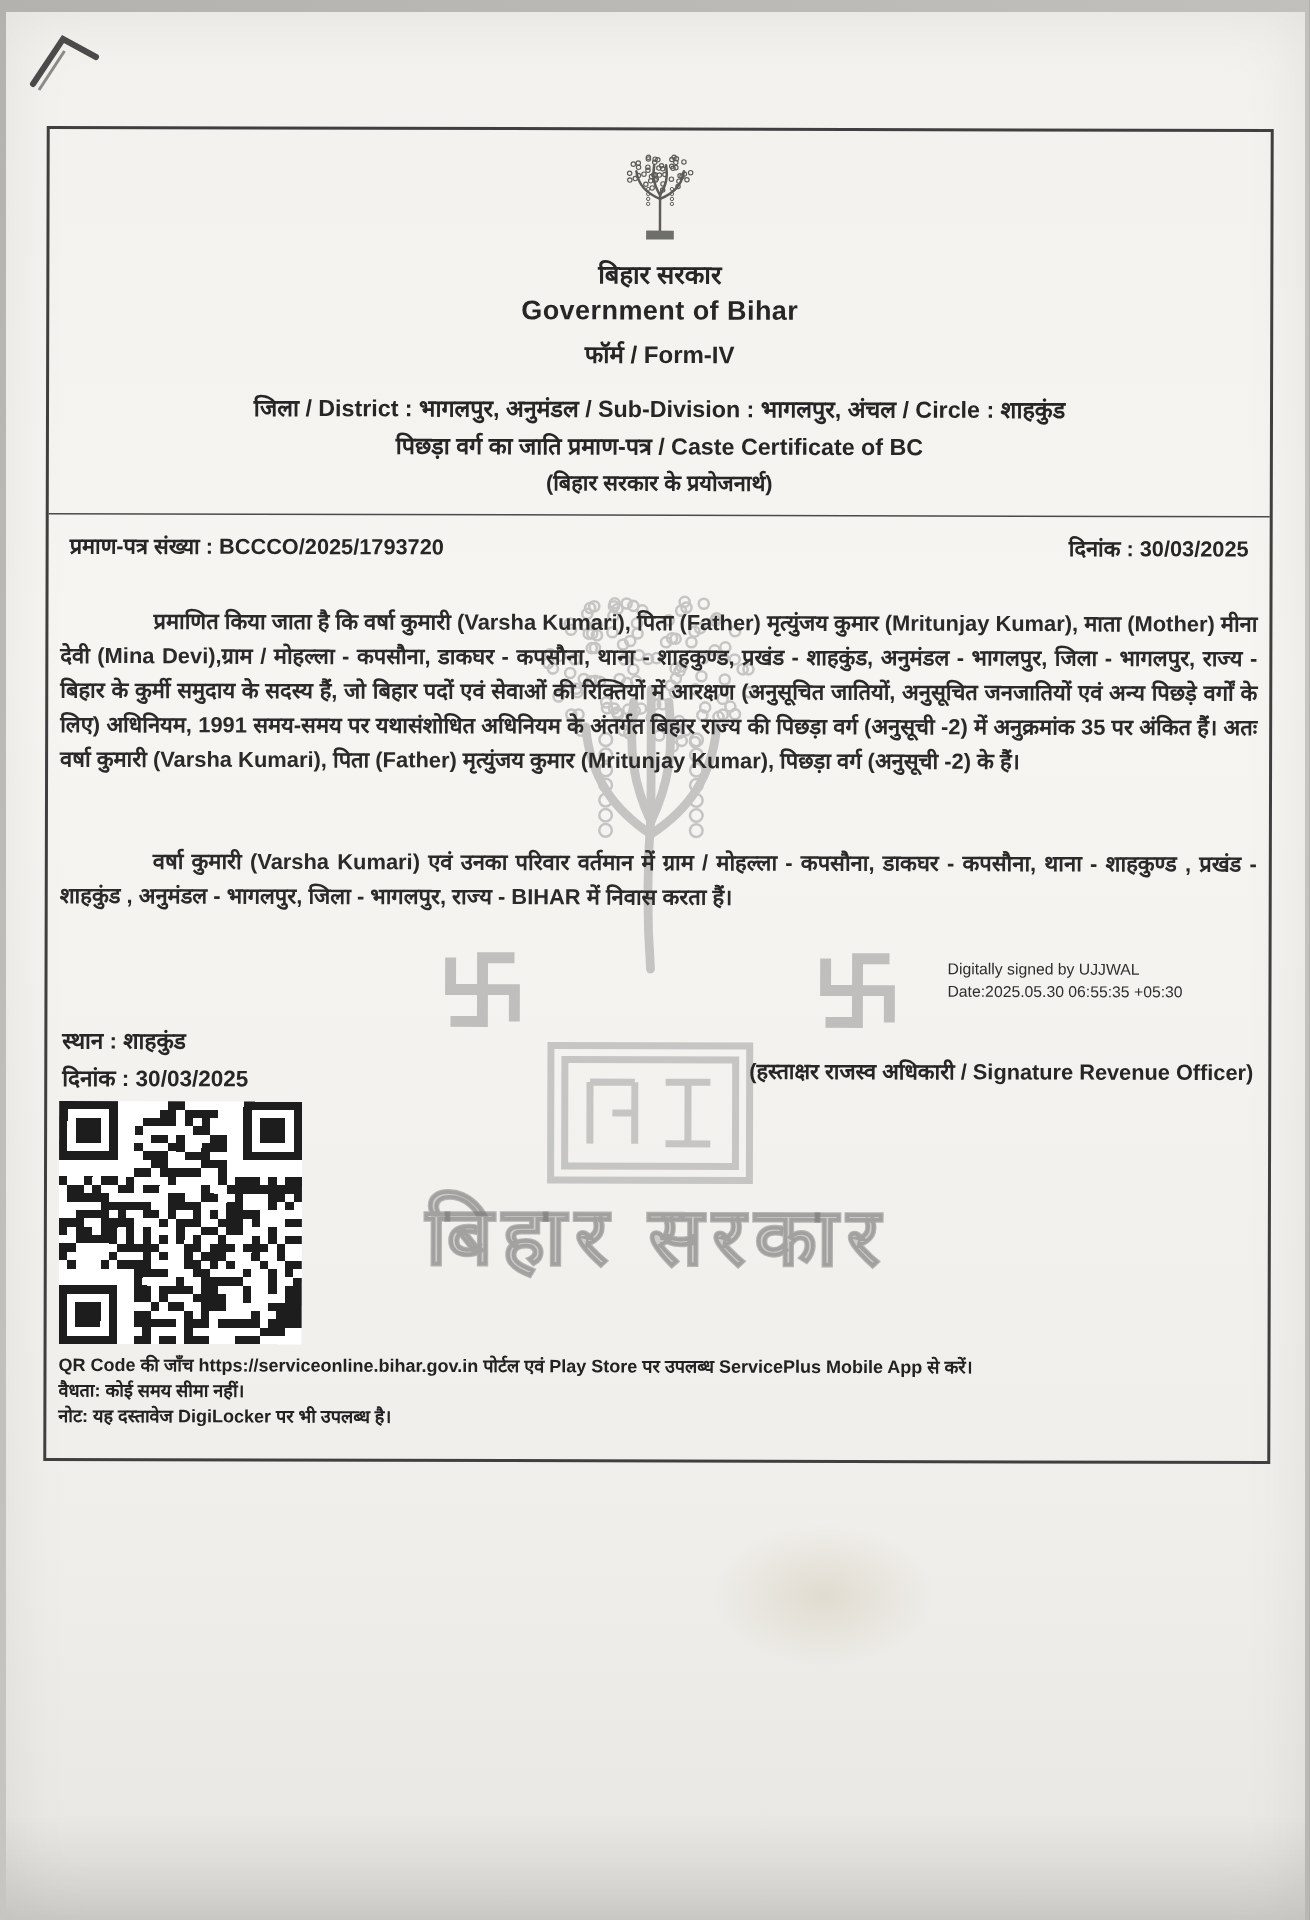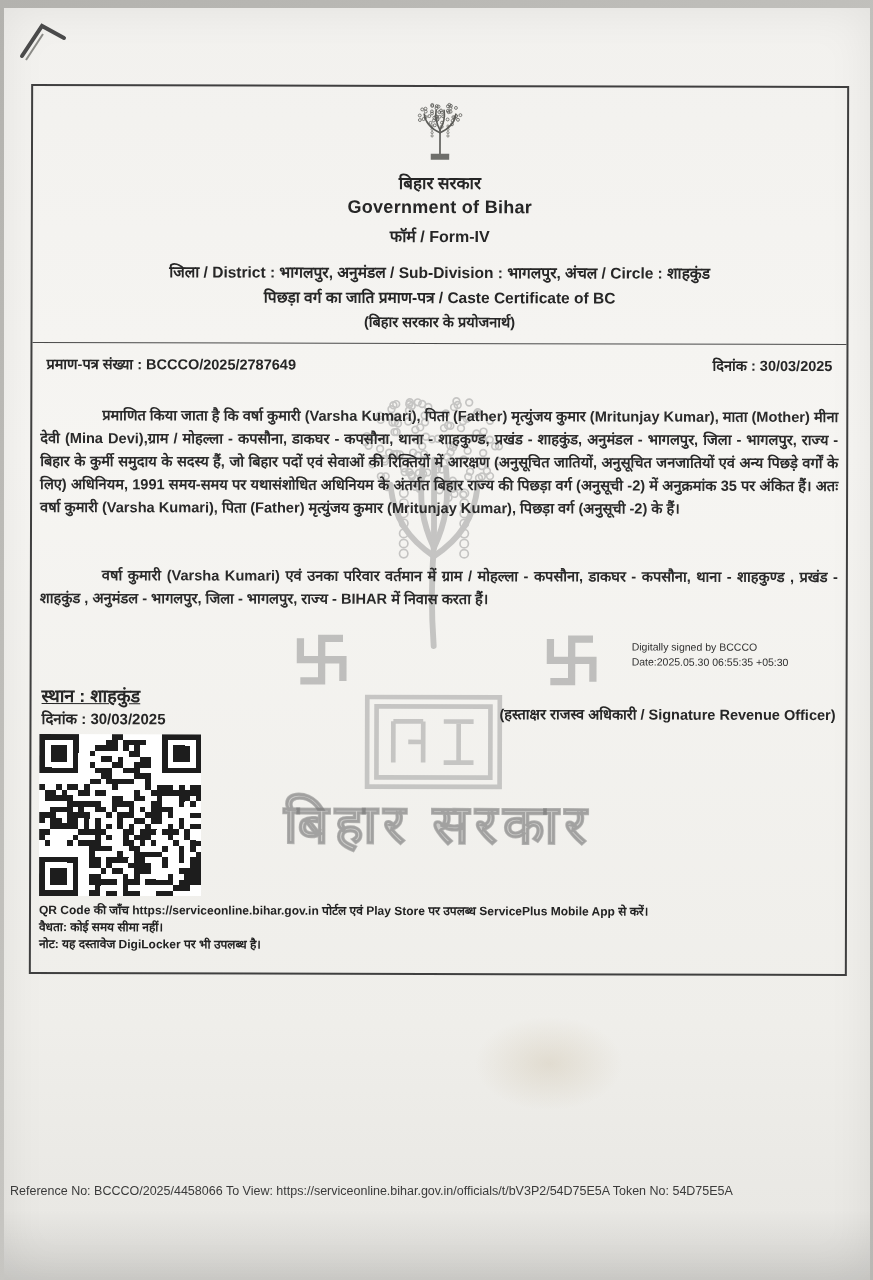--- a/index.html
+++ b/index.html
@@ -39,21 +39,21 @@
     display:flex; justify-content:space-between;
     font-size:14.5px; font-weight:bold; }
 
   .para { position:absolute; left:8px; right:8px; text-align:justify;
     font-size:14.6px; line-height:23px; font-weight:bold; text-indent:62px; color:#2a2a2a; }
   .para1 { top:318px; }
   .para2 { top:478px; }
 
   .dsign { position:absolute; left:600px; top:552px; width:215px;
     font-size:10.5px; line-height:1.45; color:#2e2e2e; }
-  .place-ln { position:absolute; left:10px; top:597px; font-size:18px; font-weight:bold;text-decoration:underline; }
+  .place-ln { position:absolute; left:10px; top:597px; font-size:15px; font-weight:bold; }
   .date2-ln { position:absolute; left:10px; top:622px; font-size:15px; font-weight:bold; }
   .officer-ln { position:absolute; left:300px; right:10px; top:616px; text-align:right;
     font-size:14.5px; font-weight:bold; }
 
   .qr { position:absolute; left:8px; top:648px; width:162px; height:162px; }
   .qr svg { width:100%; height:100%; shape-rendering:crispEdges; }
 
   .notes { position:absolute; left:8px; right:8px; top:816px;
     font-size:12px; font-weight:bold; line-height:17px; color:#222; }
 
@@ -330,29 +330,29 @@
         <div class="center-line org-en">Government of Bihar</div>
         <div class="center-line form-ln">फॉर्म / Form-IV</div>
 
         <div class="center-line district">जिला / District : भागलपुर, अनुमंडल / Sub-Division : भागलपुर, अंचल / Circle : शाहकुंड</div>
         <div class="center-line title-ln">पिछड़ा वर्ग का जाति प्रमाण-पत्र / Caste Certificate of BC</div>
         <div class="center-line purpose">(बिहार सरकार के प्रयोजनार्थ)</div>
 
         <div class="hr-line"></div>
 
         <div class="cert-row">
-          <span>प्रमाण-पत्र संख्या : BCCCO/2025/2787649</span>
+          <span>प्रमाण-पत्र संख्या : BCCCO/2025/1793720</span>
           <span>दिनांक : 30/03/2025</span>
         </div>
 
         <div class="para para1">प्रमाणित किया जाता है कि वर्षा कुमारी (Varsha Kumari), पिता (Father) मृत्युंजय कुमार (Mritunjay Kumar), माता (Mother) मीना देवी (Mina Devi),ग्राम / मोहल्ला - कपसौना, डाकघर - कपसौना, थाना - शाहकुण्ड, प्रखंड - शाहकुंड, अनुमंडल - भागलपुर, जिला - भागलपुर, राज्य - बिहार के कुर्मी समुदाय के सदस्य हैं, जो बिहार पदों एवं सेवाओं की रिक्तियों में आरक्षण (अनुसूचित जातियों, अनुसूचित जनजातियों एवं अन्य पिछड़े वर्गों के लिए) अधिनियम, 1991 समय-समय पर यथासंशोधित अधिनियम के अंतर्गत बिहार राज्य की पिछड़ा वर्ग (अनुसूची -2) में अनुक्रमांक 35 पर अंकित हैं। अतः वर्षा कुमारी (Varsha Kumari), पिता (Father) मृत्युंजय कुमार (Mritunjay Kumar), पिछड़ा वर्ग (अनुसूची -2) के हैं।</div>
         <div class="para para2">वर्षा कुमारी (Varsha Kumari) एवं उनका परिवार वर्तमान में ग्राम / मोहल्ला - कपसौना, डाकघर - कपसौना, थाना - शाहकुण्ड , प्रखंड - शाहकुंड , अनुमंडल - भागलपुर, जिला - भागलपुर, राज्य - BIHAR में निवास करता हैं।</div>
 
         <div class="dsign">
-          <div>Digitally signed by BCCCO</div>
+          <div>Digitally signed by UJJWAL</div>
           <div>Date:2025.05.30 06:55:35 +05:30</div>
         </div>
 
         <div class="place-ln">स्थान : शाहकुंड</div>
         <div class="date2-ln">दिनांक : 30/03/2025</div>
         <div class="officer-ln">(हस्ताक्षर राजस्व अधिकारी / Signature Revenue Officer)</div>
 
         <div class="qr">
           <svg viewBox="0 0 29 29">
             <rect x="0" y="0" width="29" height="29" fill="#ffffff"></rect>
@@ -667,15 +667,14 @@
           <div>QR Code की जाँच https://serviceonline.bihar.gov.in पोर्टल एवं Play Store पर उपलब्ध ServicePlus Mobile App से करें।</div>
           <div>वैधता: कोई समय सीमा नहीं।</div>
           <div>नोट: यह दस्तावेज DigiLocker पर भी उपलब्ध है।</div>
         </div>
 
       </div>
     </div>
 
     <div class="stain"></div>
 
-    <div class="footer-ref">Reference No: BCCCO/2025/4458066 To View: https://serviceonline.bihar.gov.in/officials/t/bV3P2/54D75E5A Token No: 54D75E5A</div>
   </div>
 </div>
 
 </body></html>

